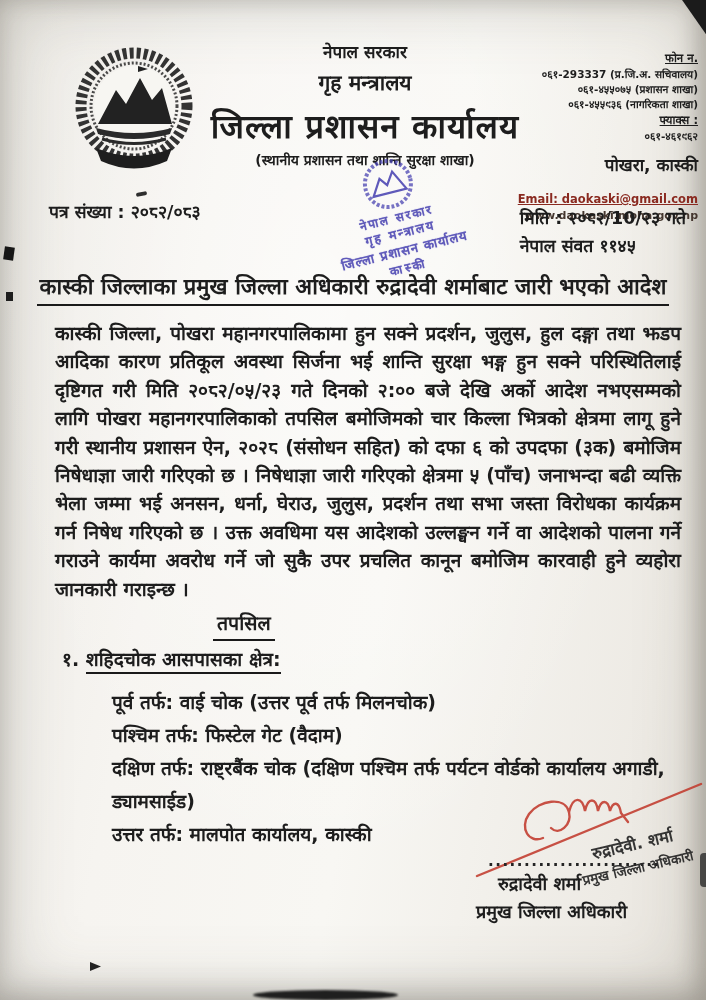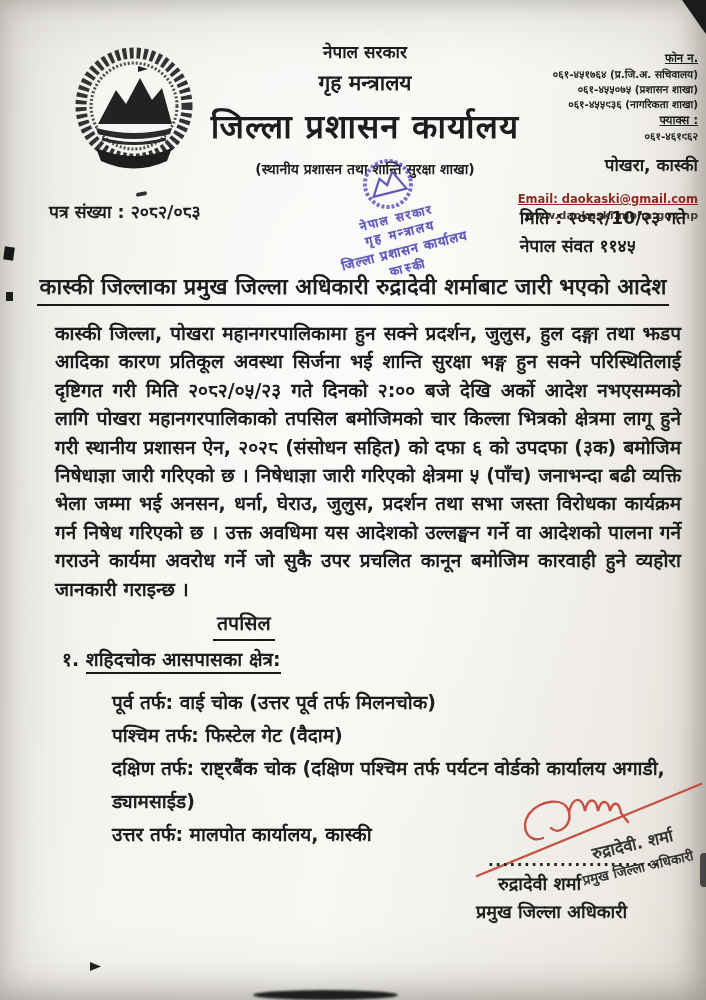--- a/index.html
+++ b/index.html
@@ -11,21 +11,21 @@
       linear-gradient(100deg,#eceae5 0%,#f6f4f0 28%,#f8f7f3 55%,#edeae4 88%,#e6e2db 100%);
     box-shadow: inset 0 0 70px rgba(95,88,76,.28), inset -10px 0 22px rgba(70,64,56,.20), inset 0 -12px 28px rgba(70,64,56,.16);
   }
   .abs{position:absolute;}
 
   
   .head-center{left:150px;top:40px;width:430px;text-align:center;}
   .gov{font-size:17px;font-weight:bold;}
   .ministry{font-size:21px;font-weight:bold;margin-top:5px;}
   .office{font-size:33px;font-weight:bold;margin-top:7px;letter-spacing:1px;}
-  .branch{font-size:14px;font-weight:bold;margin-top:11px;text-align:center;}
+  .branch{font-size:14px;font-weight:bold;margin-top:2px;text-align:center;}
 
   .contact{right:8px;top:50px;width:190px;text-align:right;line-height:1.45;}
   .contact .lbl{font-size:11.5px;font-weight:bold;text-decoration:underline;}
   .contact .ph{font-size:10.5px;font-weight:bold;}
   .contact .loc{font-size:17px;font-weight:bold;margin-top:9px;}
   .contact .email{font-size:11.5px;font-weight:bold;color:#8a2a20;text-decoration:underline;margin-top:13px;}
   .contact .web{font-size:11px;font-weight:bold;color:#45372f;}
 
   
   .office-stamp{left:296px;top:156px;width:200px;text-align:center;transform:rotate(-14deg);
@@ -85,21 +85,21 @@
 
   <div class="abs head-center">
     <div class="gov">नेपाल सरकार</div>
     <div class="ministry">गृह मन्त्रालय</div>
     <div class="office">जिल्ला प्रशासन कार्यालय</div>
     <div class="branch">(स्थानीय प्रशासन तथा शान्ति सुरक्षा शाखा)</div>
   </div>
 
   <div class="abs contact">
     <div class="lbl">फोन न.</div>
-    <div class="ph">०६१-४५१७६४ (प्र.जि.अ. सचिवालय)</div>
+    <div class="ph">०६१-293337 (प्र.जि.अ. सचिवालय)</div>
     <div class="ph">०६१-४५५०७५ (प्रशासन शाखा)</div>
     <div class="ph">०६१-४५५९३६ (नागरिकता शाखा)</div>
     <div class="lbl">फ्याक्स :</div>
     <div class="ph">०६१-४६१९६२</div>
     <div class="loc">पोखरा, कास्की</div>
     <div class="email">Email: daokaski@gmail.com</div>
     <div class="web">www.daokaski.moha.gov.np</div>
   </div>
 
   <div class="abs office-stamp">

